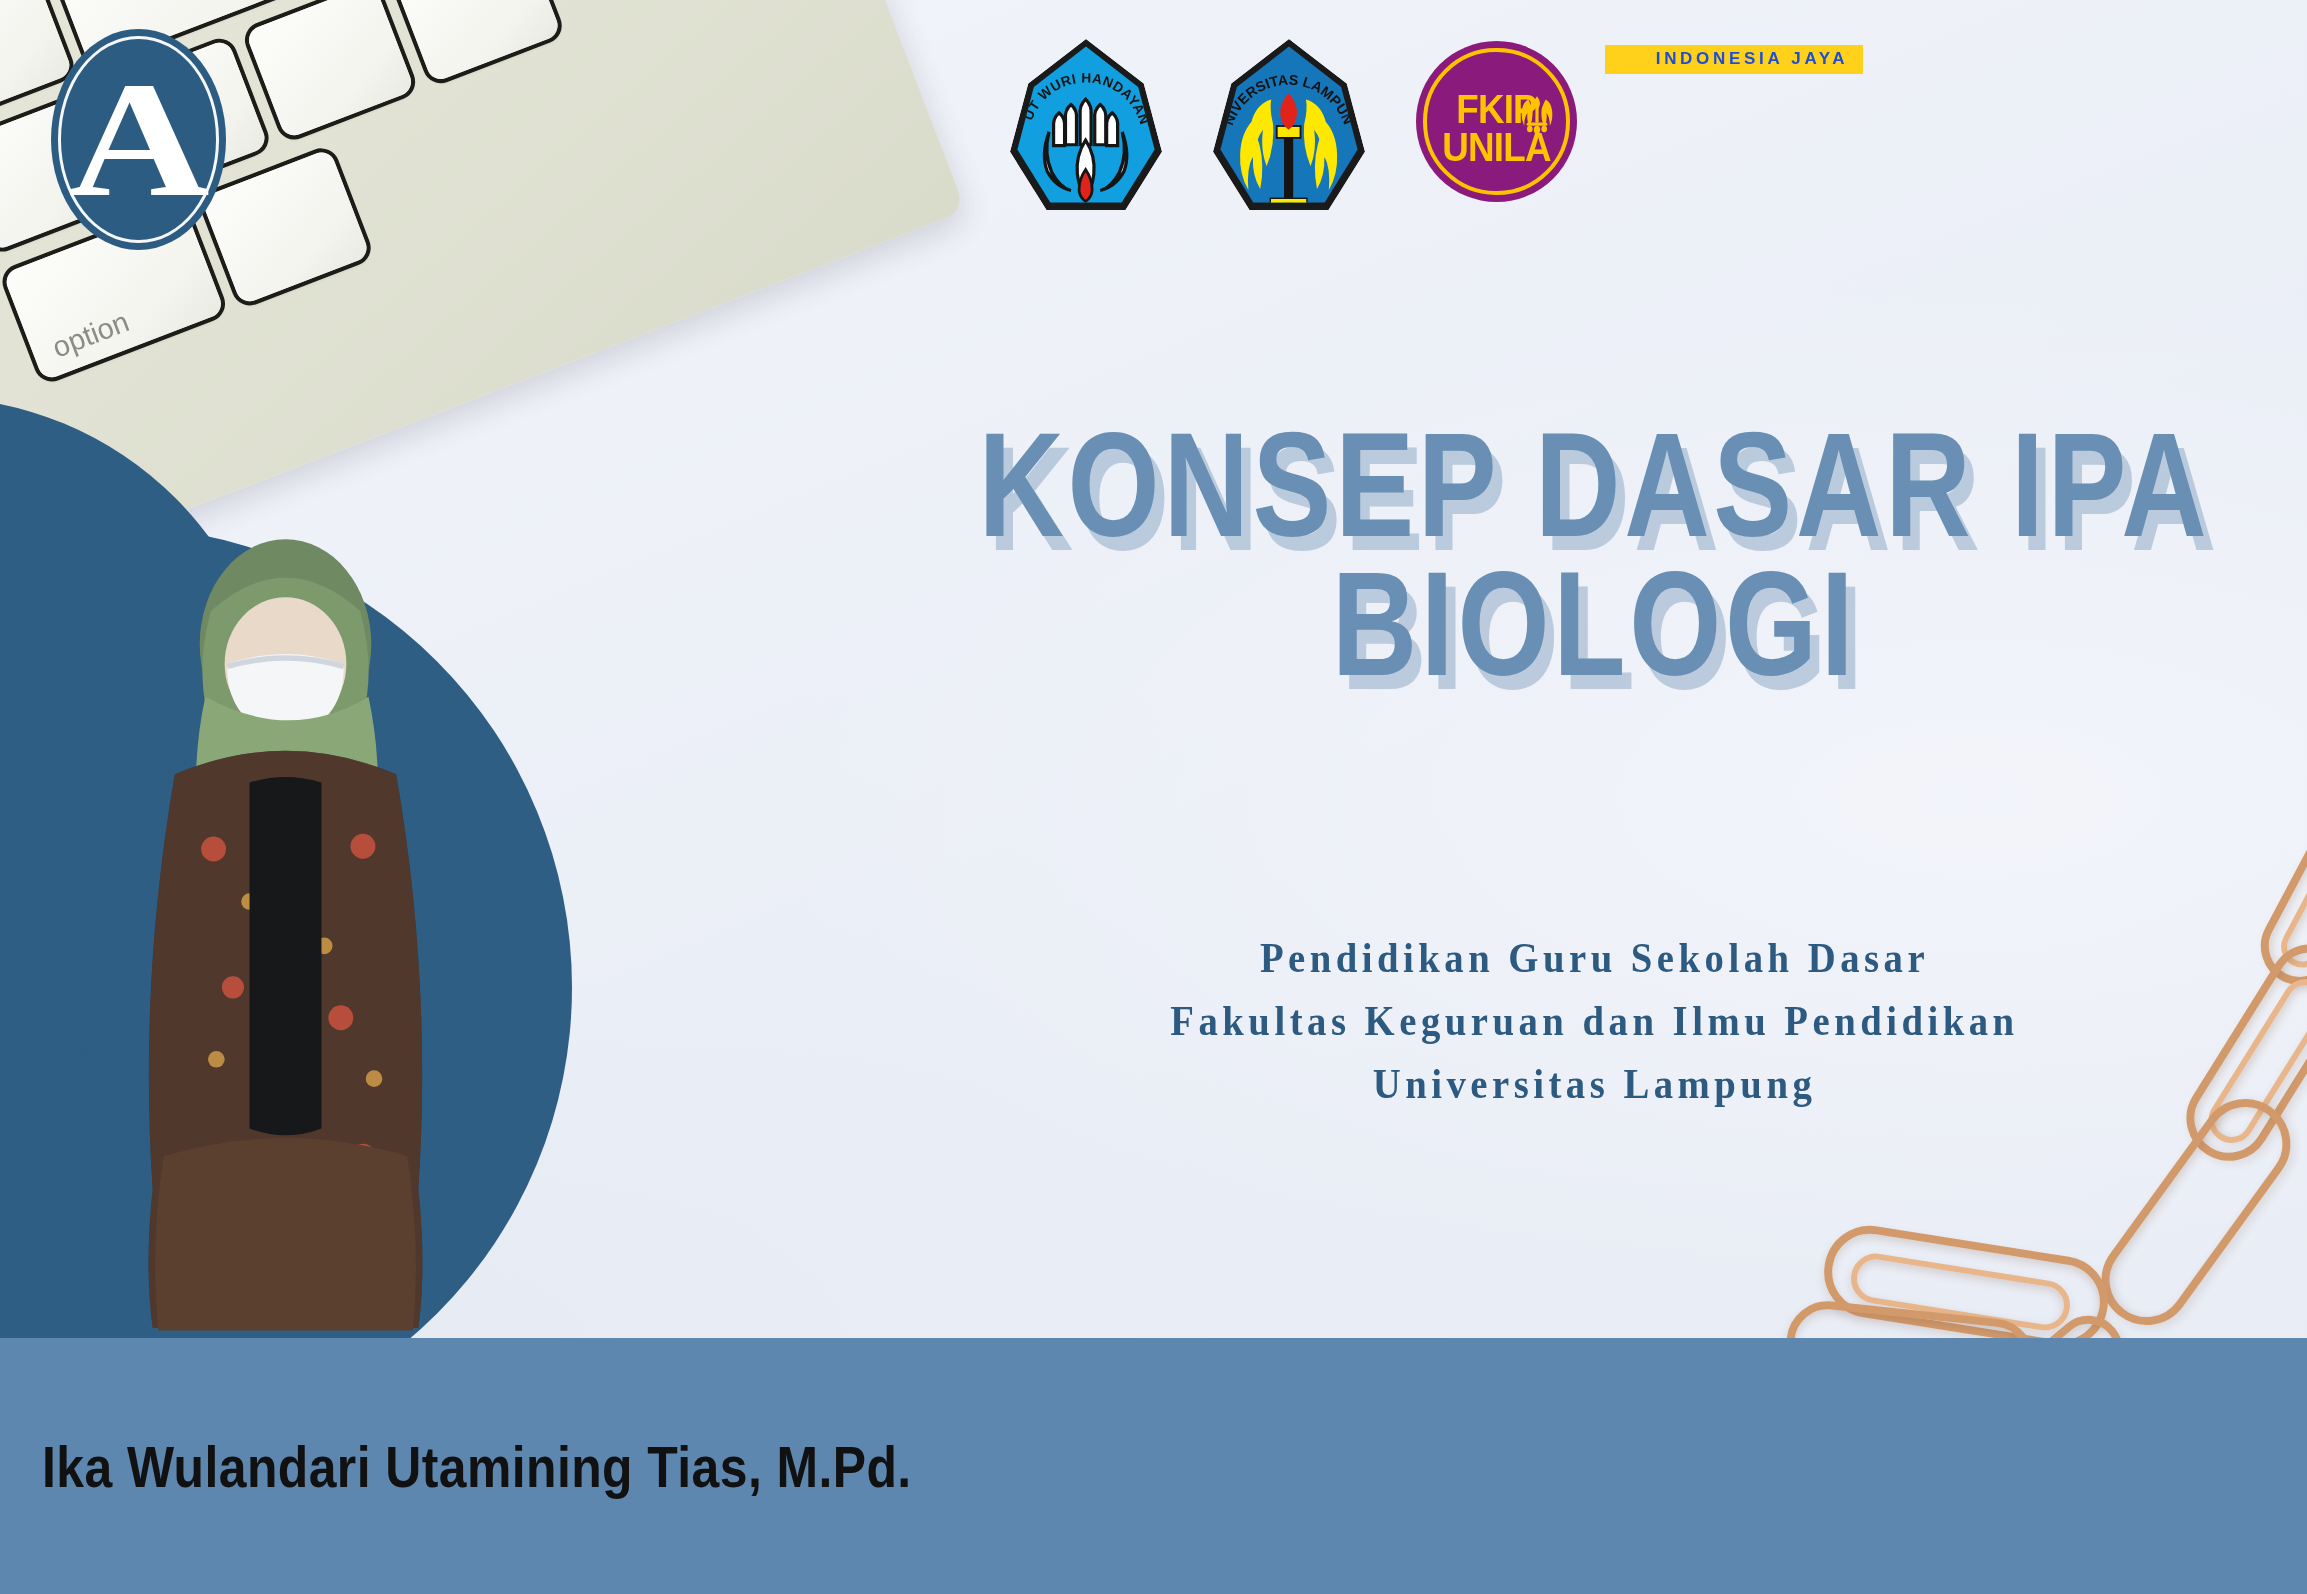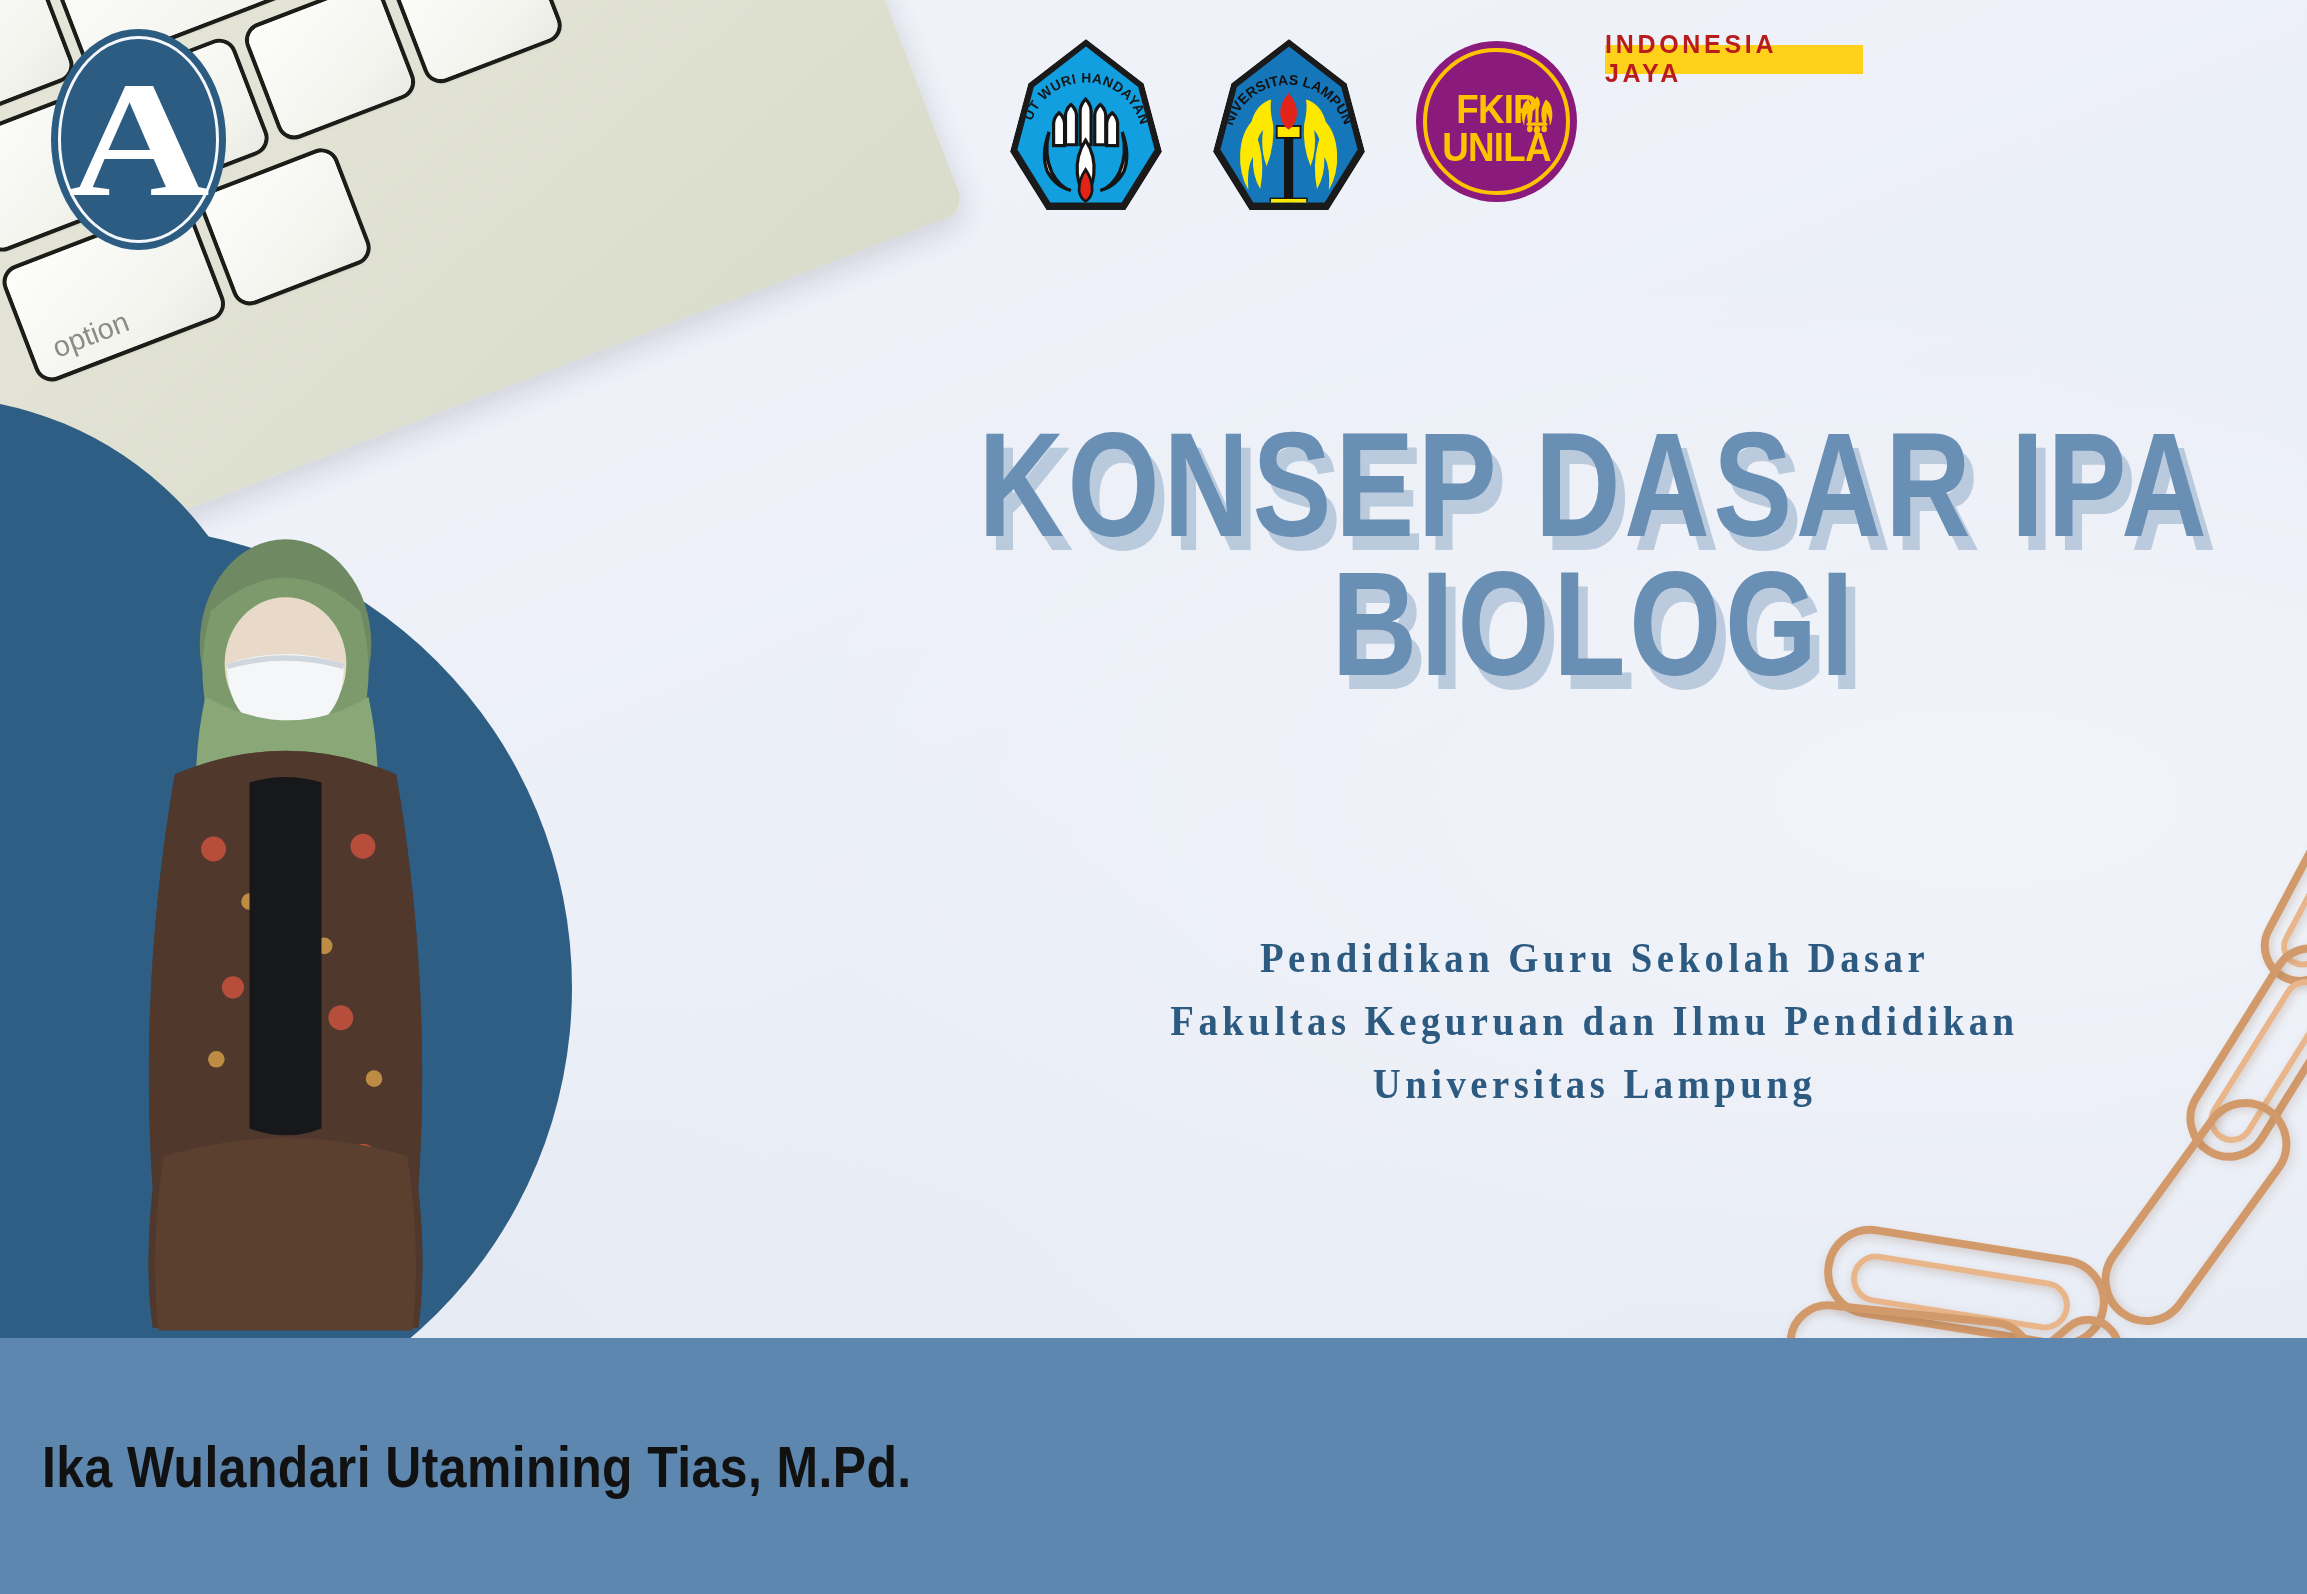--- a/index.html
+++ b/index.html
@@ -96,21 +96,21 @@
             background:linear-gradient(96deg,#1f4f9e 0%,#1b7dc4 48%,#1279bd 100%);
             -webkit-background-clip:text; background-clip:text; color:transparent;
             text-shadow:none; }
   #km .w2 { font-family:"Liberation Sans",sans-serif; font-weight:bold; font-size:59px;
             line-height:.86; letter-spacing:-1.8px; margin-top:2.8px;
             background:linear-gradient(96deg,#1b3f8f 0%,#1a6fba 52%,#1279bd 100%);
             -webkit-background-clip:text; background-clip:text; color:transparent; }
   #km .ribbon { margin-top:6.5px; width:258px; height:29px; background:#ffd11a;
             display:flex; align-items:center; justify-content:center; }
   #km .ribbon span { font-family:"Liberation Sans",sans-serif; font-weight:bold;
-            font-size:25px; letter-spacing:3.7px; color:#b91c1c; }
+            font-size:17px; letter-spacing:3.7px; color:#1d4ed8;margin-left:36px; }
 
   
   #headline { position:absolute; left:0; right:0; top:415px; text-align:center; }
   .hl {
     font-family:"Liberation Sans Narrow","Liberation Sans",sans-serif;
     font-weight:bold; color:#6a8fb4;
     font-size:148px; line-height:.94; letter-spacing:4.6px;
     transform:scaleX(.80); transform-origin:50% 50%;
     text-shadow: 12px 14px 0 rgba(155,179,205,.62);
   }

